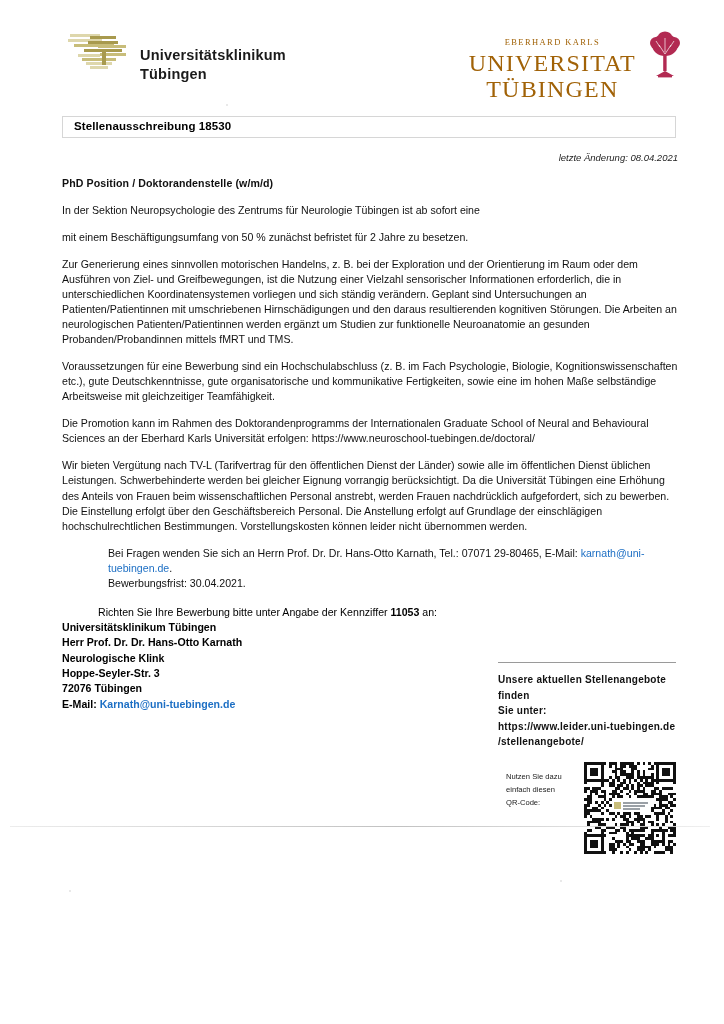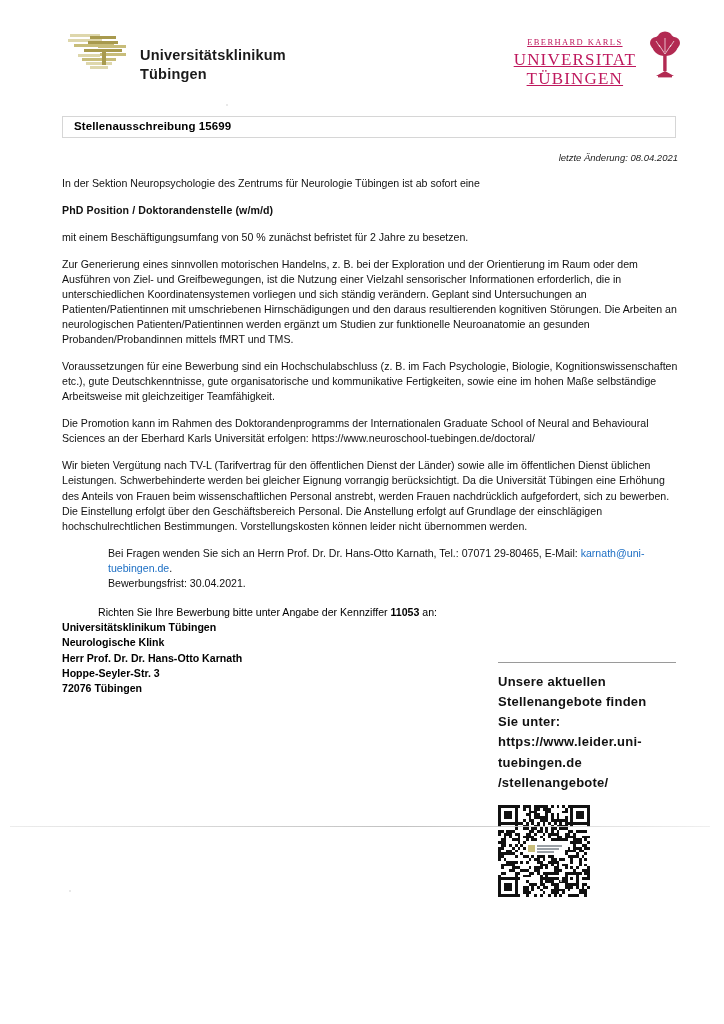--- a/index.html
+++ b/index.html
@@ -57,37 +57,36 @@
     color: #1b1b1b;
     padding-top: 14px;
     white-space: pre-line;
   }
   .logo-right {
     position: absolute;
     right: 42px;
     top: 2px;
     display: flex;
     align-items: flex-start;
-    color: #be185d;
-    text-decoration: underline;
+    color: #a16207;
   }
   .ekut-text {
     text-align: center;
     font-family: "Liberation Serif", serif;
     line-height: 1;
     padding-top: 8px;
   }
   .ekut-small {
     font-size: 8.5px;
     letter-spacing: 1.4px;
     display: block;
     margin-bottom: 3px;
   }
   .ekut-big {
-    font-size: 17px;
+    font-size: 24px;
     letter-spacing: 1.2px;
     display: block;
     line-height: 1.12;
   }
   .ekut-tree {
     width: 34px;
     height: 50px;
     margin-left: 12px;
     flex: none;
   }
@@ -163,21 +162,21 @@
     top: 662px;
     width: 182px;
   }
   .footer-rule {
     width: 178px;
     height: 1px;
     background: #9a9a9a;
     margin-bottom: 9px;
   }
   .footer-text {
-    font-size: 13px;
+    font-size: 10px;
     font-weight: bold;
     line-height: 1.55;
     letter-spacing: 0.25px;
     color: #111;
     margin: 0 0 12px 0;
   }
   .footer-qr-row {
     display: flex;
     align-items: flex-start;
   }
@@ -258,29 +257,29 @@
           <rect x="10" y="45" width="14" height="2.4"></rect>
         </g>
         <g stroke="#ffffff" stroke-width="0.8" fill="none" opacity="0.85">
           <path d="M17 24 L11 15 M17 24 L23 15 M17 22 L17 8 M12 17 L8 11 M22 17 L26 11"></path>
         </g>
       </svg>
     </div>
   </div>
 
   <div class="ref-box">
-    <span>Stellenausschreibung 15699</span>
+    <span>Stellenausschreibung 18530</span>
   </div>
   <div class="last-change">letzte Änderung: 08.04.2021</div>
 
   <div class="body-wrap">
 
+    <p class="txt job-title">PhD Position / Doktorandenstelle (w/m/d)</p>
+
     <p class="txt lead">In der Sektion Neuropsychologie des Zentrums für Neurologie Tübingen ist ab sofort eine</p>
-
-    <p class="txt job-title">PhD Position / Doktorandenstelle (w/m/d)</p>
 
     <p class="txt subline">mit einem Beschäftigungsumfang von 50 % zunächst befristet für 2 Jahre zu besetzen.</p>
 
     <p class="txt">Zur Generierung eines sinnvollen motorischen Handelns, z. B. bei der Exploration und der Orientierung im Raum oder dem Ausführen von Ziel- und Greifbewegungen, ist die Nutzung einer Vielzahl sensorischer Informationen erforderlich, die in unterschiedlichen Koordinatensystemen vorliegen und sich ständig verändern. Geplant sind Untersuchungen an Patienten/Patientinnen mit umschriebenen Hirnschädigungen und den daraus resultierenden kognitiven Störungen. Die Arbeiten an neurologischen Patienten/Patientinnen werden ergänzt um Studien zur funktionelle Neuroanatomie an gesunden Probanden/Probandinnen mittels fMRT und TMS.</p>
 
     <p class="txt">Voraussetzungen für eine Bewerbung sind ein Hochschulabschluss (z. B. im Fach Psychologie, Biologie, Kognitionswissenschaften etc.), gute Deutschkenntnisse, gute organisatorische und kommunikative Fertigkeiten, sowie eine im hohen Maße selbständige Arbeitsweise mit gleichzeitiger Teamfähigkeit.</p>
 
     <p class="txt">Die Promotion kann im Rahmen des Doktorandenprogramms der Internationalen Graduate School of Neural and Behavioural Sciences an der Eberhard Karls Universität erfolgen: https://www.neuroschool-tuebingen.de/doctoral/</p>
 
     <p class="txt">Wir bieten Vergütung nach TV-L (Tarifvertrag für den öffentlichen Dienst der Länder) sowie alle im öffentlichen Dienst üblichen Leistungen. Schwerbehinderte werden bei gleicher Eignung vorrangig berücksichtigt. Da die Universität Tübingen eine Erhöhung des Anteils von Frauen beim wissenschaftlichen Personal anstrebt, werden Frauen nachdrücklich aufgefordert, sich zu bewerben. Die Einstellung erfolgt über den Geschäftsbereich Personal. Die Anstellung erfolgt auf Grundlage der einschlägigen hochschulrechtlichen Bestimmungen. Vorstellungskosten können leider nicht übernommen werden.</p>
@@ -288,36 +287,42 @@
     <p class="txt" style="margin-bottom:14px;margin-left:46px;">
       <span>Bei Fragen wenden Sie sich an Herrn Prof. Dr. Dr. Hans-Otto Karnath, Tel.: 07071 29-80465, E-Mail: </span><a class="mail" href="#">karnath@uni-tuebingen.de</a><span>.</span><br>
       <span>Bewerbungsfrist: 30.04.2021.</span>
     </p>
 
     <p class="addr kennz" style="margin-bottom:0;padding-left:36px;">
       <span>Richten Sie Ihre Bewerbung bitte unter Angabe der Kennziffer </span><b>11053</b><span> an:</span>
     </p>
     <p class="addr">
       <span class="line">Universitätsklinikum Tübingen</span>
+      <span class="line">Herr Prof. Dr. Dr. Hans-Otto Karnath</span>
       <span class="line">Neurologische Klink</span>
-      <span class="line">Herr Prof. Dr. Dr. Hans-Otto Karnath</span>
       <span class="line">Hoppe-Seyler-Str. 3</span>
       <span class="line">72076 Tübingen</span>
+      <span class="line"><span>E-Mail: </span><a class="mail" href="#">Karnath@uni-tuebingen.de</a></span>
     </p>
   </div>
 
   <div class="footer-box">
     <div class="footer-rule"></div>
     <p class="footer-text">
       <span>Unsere aktuellen Stellenangebote finden</span><br>
       <span>Sie unter:</span><br>
       <span>https://www.leider.uni-tuebingen.de</span><br>
       <span>/stellenangebote/</span>
     </p>
     <div class="footer-qr-row">
+      <div class="qr-caption">
+        <span>Nutzen Sie dazu</span><br>
+        <span>einfach diesen</span><br>
+        <span>QR-Code:</span>
+      </div>
       <div class="qr-holder">
         <svg width="92" height="92" viewBox="0 0 33 33" shape-rendering="crispEdges">
           <rect width="33" height="33" fill="#ffffff"></rect>
           <g fill="#111111" id="qr-modules">
               <rect x="0" y="0" width="1" height="1"></rect>
               <rect x="1" y="0" width="1" height="1"></rect>
               <rect x="2" y="0" width="1" height="1"></rect>
               <rect x="3" y="0" width="1" height="1"></rect>
               <rect x="4" y="0" width="1" height="1"></rect>
               <rect x="5" y="0" width="1" height="1"></rect>

